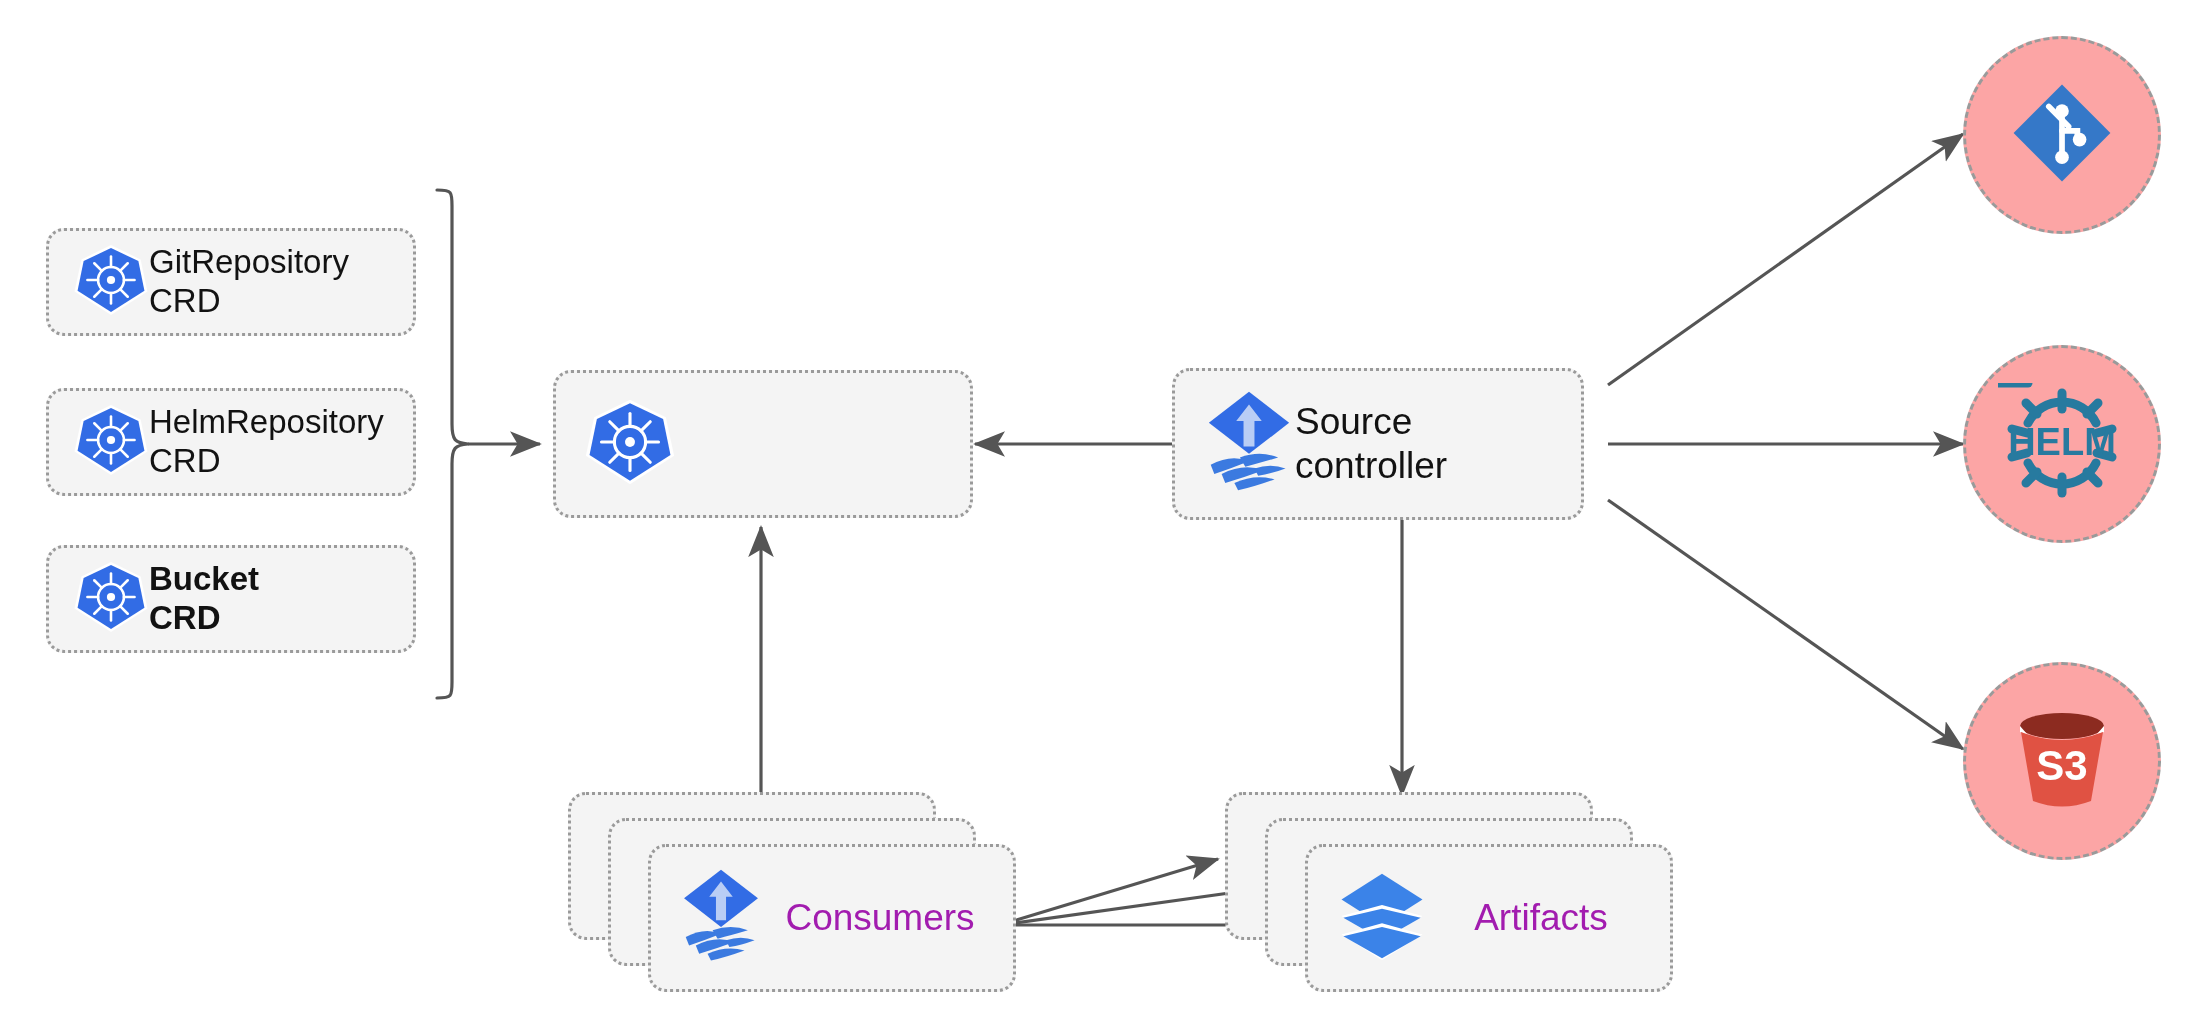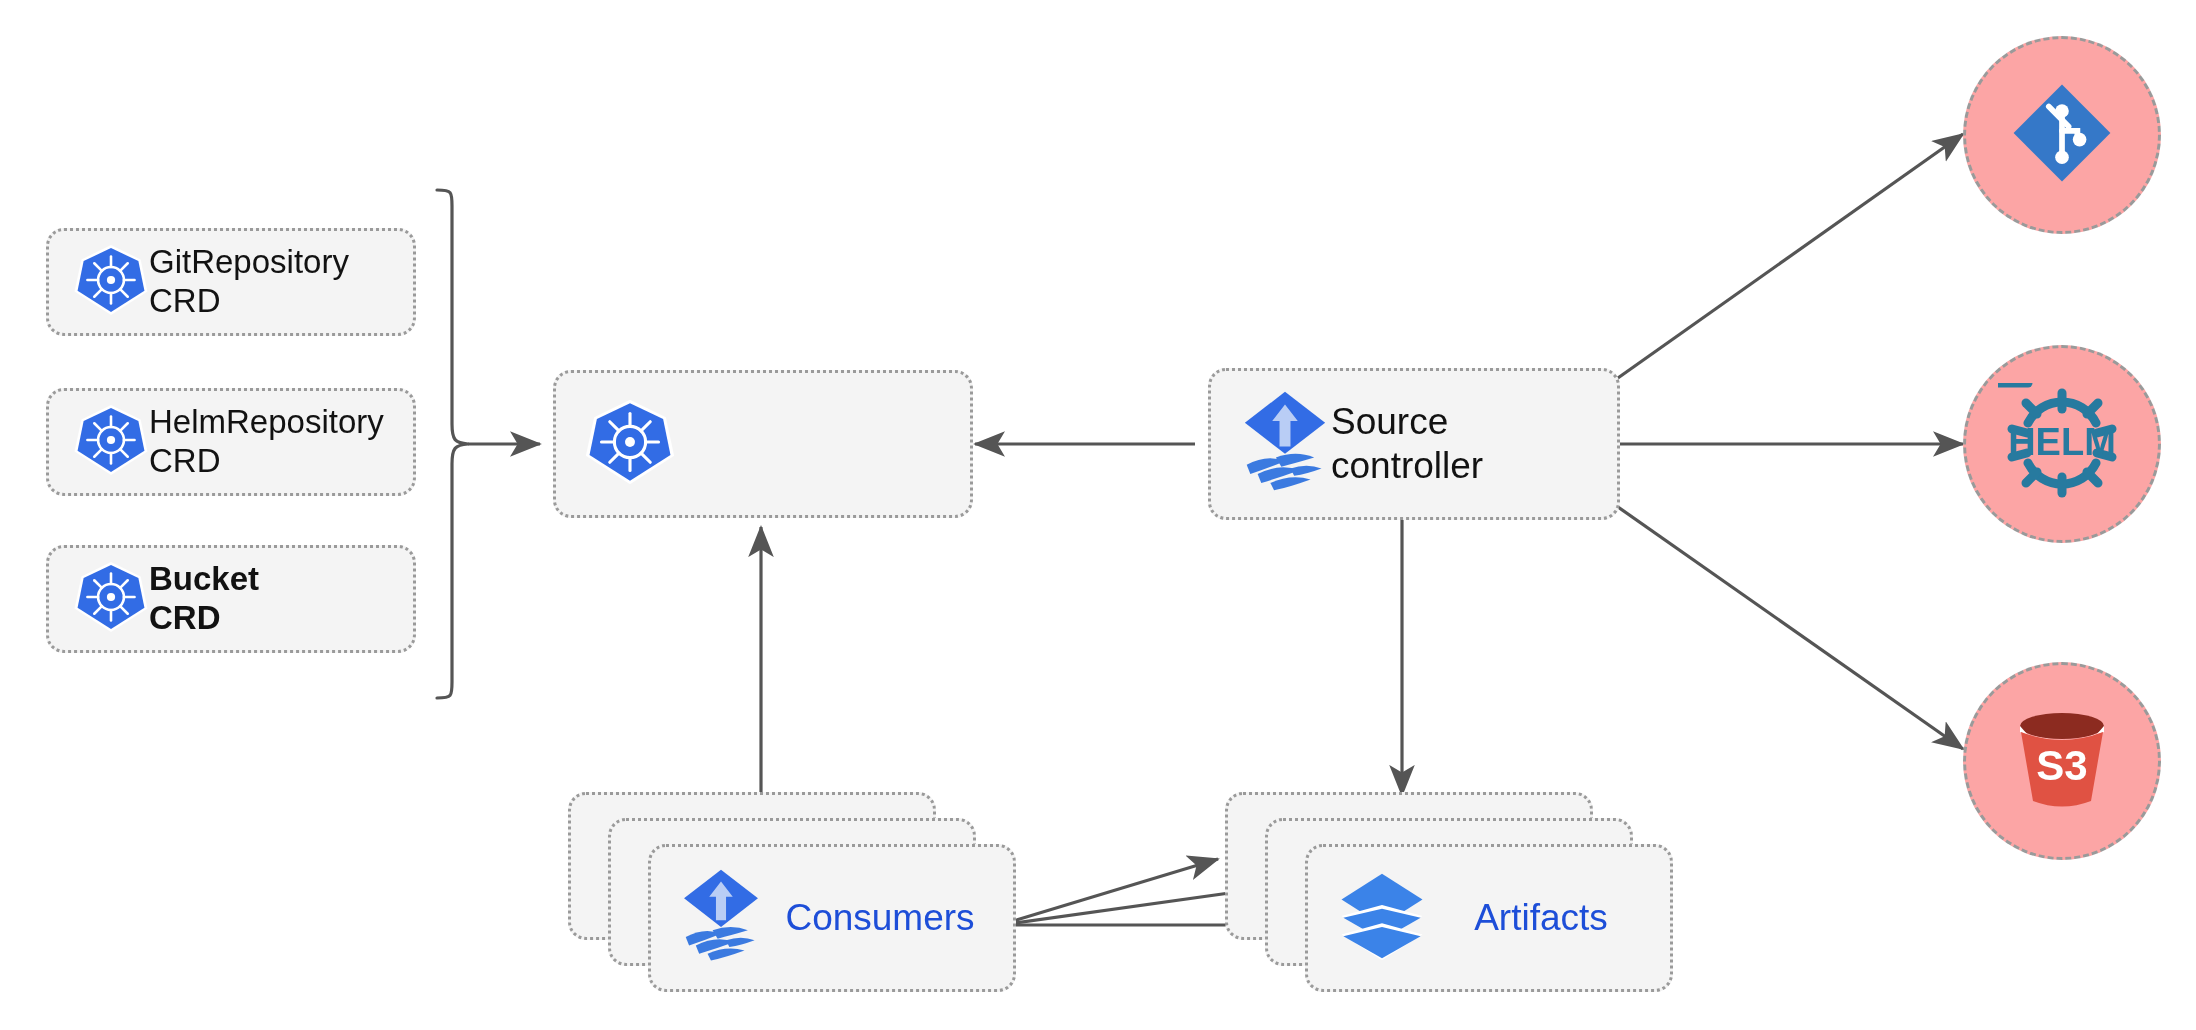--- a/index.html
+++ b/index.html
@@ -69,21 +69,21 @@
   }
   .stack .card.c1 { left: 0px;  top: 0px;  }
   .stack .card.c2 { left: 40px; top: 26px; }
   .stack .card.c3 {
     left: 80px; top: 52px;
     display: flex;
     align-items: center;
     padding-left: 28px;
   }
   .stack .card.c3 .label {
-    color: #1d4ed8;
+    color: #a21caf;
     font-size: 37px;
     flex: 1 1 auto;
     text-align: center;
     padding-right: 16px;
   }
 
   
   .ext {
     position: absolute;
     box-sizing: border-box;
@@ -218,21 +218,21 @@
           <line x1="28" y1="28" x2="38" y2="38"></line>
           <line x1="62" y1="62" x2="72" y2="72"></line>
           <line x1="72" y1="28" x2="62" y2="38"></line>
           <line x1="38" y1="62" x2="28" y2="72"></line>
         </g>
         <circle cx="50" cy="50" r="5.4" fill="#ffffff"></circle>
       </svg>
     </span>
   </div>
 
-  <div class="node big-node" style="left:1208px; top:368px; width:412px; height:152px;">
+  <div class="node big-node" style="left:1172px; top:368px; width:412px; height:152px;">
     <span class="ic">
       <svg width="92" height="104" viewBox="0 0 100 114">
         <polygon points="50,2 94,36 50,70 6,36" fill="#326ce5"></polygon>
         <g fill="#b9cdf5">
           <polygon points="50,16 64,34 56,34 56,62 44,62 44,34 36,34"></polygon>
         </g>
         <g fill="#3b7ae0">
           <path d="M8,82 Q30,70 50,78 Q30,86 12,92 Z"></path>
           <path d="M20,92 Q44,80 66,88 Q44,96 24,102 Z"></path>
           <path d="M34,102 Q56,92 78,98 Q56,106 38,110 Z"></path>

